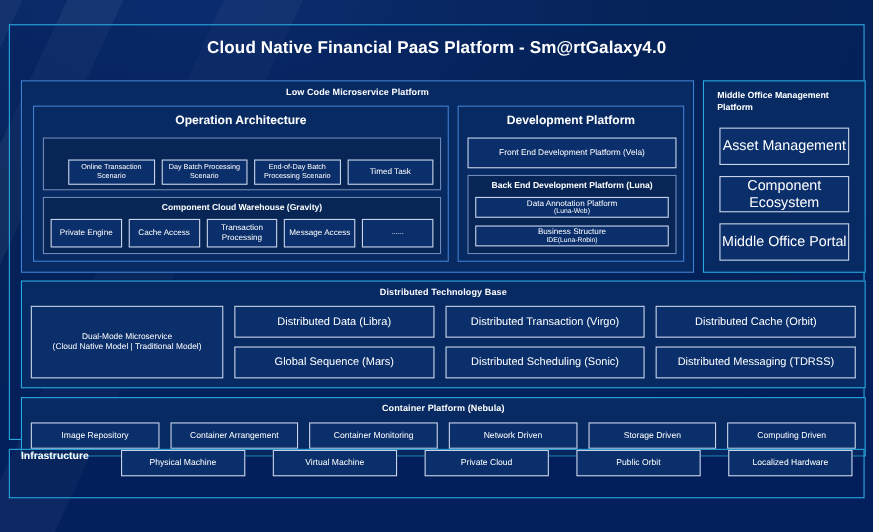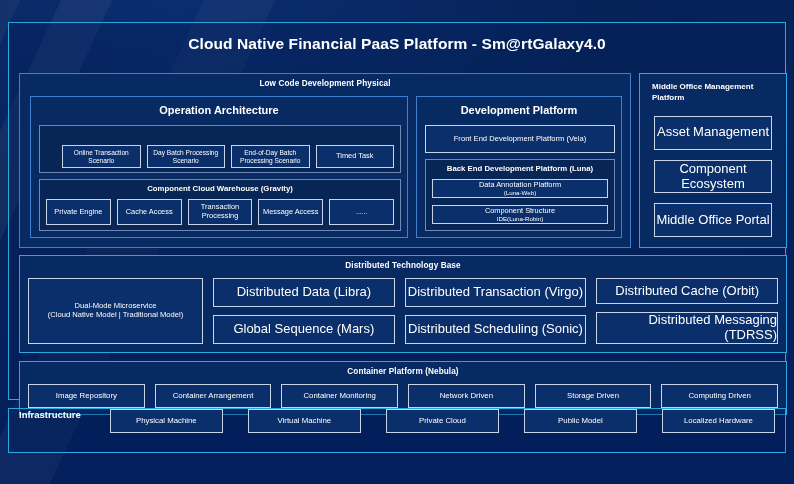--- a/index.html
+++ b/index.html
@@ -149,21 +149,21 @@
   #dtb { left: 10px; top: 232px; width: 768px; height: 98px;
          border: 1.5px solid #29a8e0; background: #082a63; }
   #dtb .dtb-body {
     position: absolute; left: 8px; right: 8px; top: 22px; bottom: 8px;
     display: flex; gap: 10px;
   }
   #dtb .dtb-wide { flex: 0 0 175px; }
   #dtb .dtb-wide .box { width: 100%; height: 100%; font-size: 7.6px;
                         flex-direction: column; }
   #dtb .dtb-col { flex: 1; display: flex; flex-direction: column; gap: 8px; }
-  #dtb .dtb-col .box { flex: 1; font-size: 13px; text-align: right; }
+  #dtb .dtb-col .box { flex: 1; font-size: 10px; }
 
   
   #container-platform { left: 10px; top: 338px; width: 768px; height: 54px;
                         border: 1.5px solid #29a8e0; background: #082a63; }
   #container-platform .cp-row {
     position: absolute; left: 8px; right: 8px; top: 22px; height: 24px;
     display: flex; gap: 10px;
   }
   #container-platform .cp-row .box { flex: 1; font-size: 7.8px; }
 
@@ -181,21 +181,21 @@
 </head>
 <body>
 
 <div id="root">
 
   <div id="main-panel" class="cyan-panel">
 
     <div id="page-title">Cloud Native Financial PaaS Platform - Sm@rtGalaxy4.0</div>
 
     <div id="lowcode" class="section">
-      <div class="section-title">Low Code Development Physical</div>
+      <div class="section-title">Low Code Microservice Platform</div>
 
       <div id="operation-arch" class="section">
         <div class="panel-heading">Operation Architecture</div>
 
         <div id="tbf" class="subpanel">
           <div class="row">
             <div class="box sm">Online Transaction Scenario</div>
             <div class="box sm">Day Batch Processing Scenario</div>
             <div class="box sm">End-of-Day Batch Processing Scenario</div>
             <div class="box md">Timed Task</div>
@@ -220,21 +220,21 @@
         <div id="frontend" class="box">Front End Development Platform (Vela)</div>
 
         <div id="backend" class="subpanel">
           <div class="subpanel-title">Back End Development Platform (Luna)</div>
           <div class="row">
             <div class="box md">
               <span>Data Annotation Platform</span>
               <span class="box-sub">(Luna-Web)</span>
             </div>
             <div class="box md">
-              <span>Component Structure</span>
+              <span>Business Structure</span>
               <span class="box-sub">IDE(Luna-Robin)</span>
             </div>
           </div>
         </div>
       </div>
     </div>
 
     <div id="middle-office" class="section">
       <div class="mo-title">Middle Office Management Platform</div>
       <div class="mo-list">
@@ -281,18 +281,18 @@
     </div>
 
   </div>
 
   <div id="infra-panel" class="cyan-panel">
     <div id="infra-inner">
       <div id="infra-label">Infrastructure</div>
       <div class="box">Physical Machine</div>
       <div class="box">Virtual Machine</div>
       <div class="box">Private Cloud</div>
-      <div class="box">Public Model</div>
+      <div class="box">Public Orbit</div>
       <div class="box">Localized Hardware</div>
     </div>
   </div>
 
 </div>
 
 </body></html>

